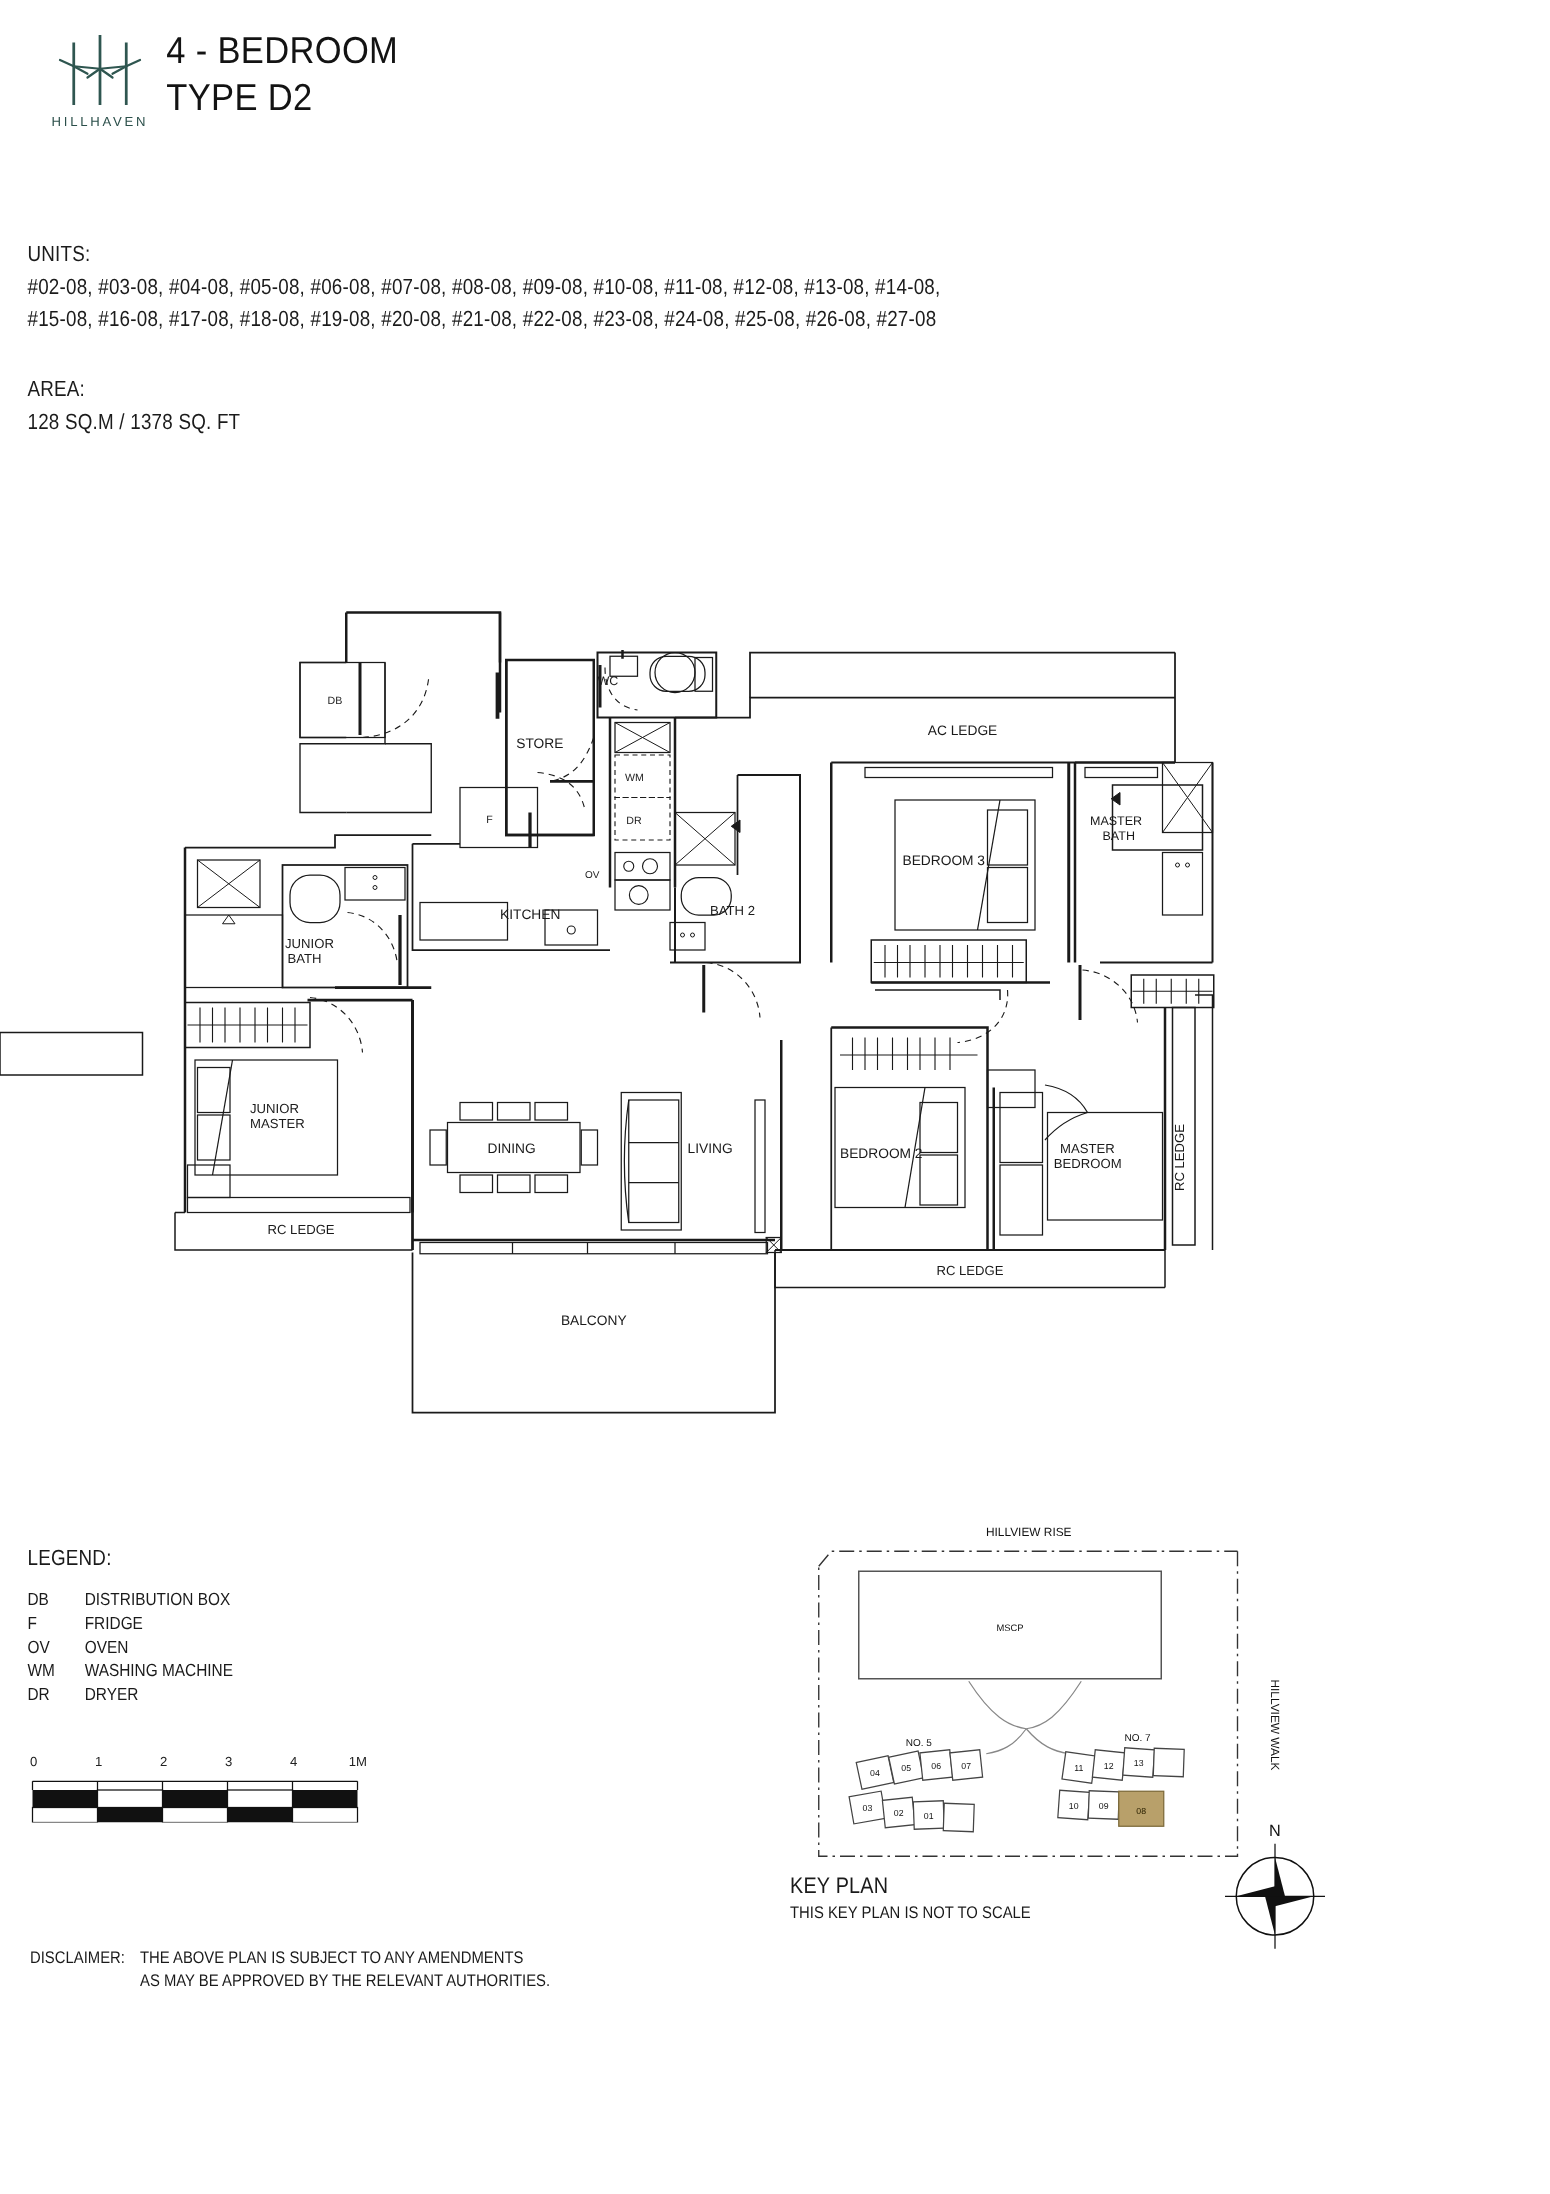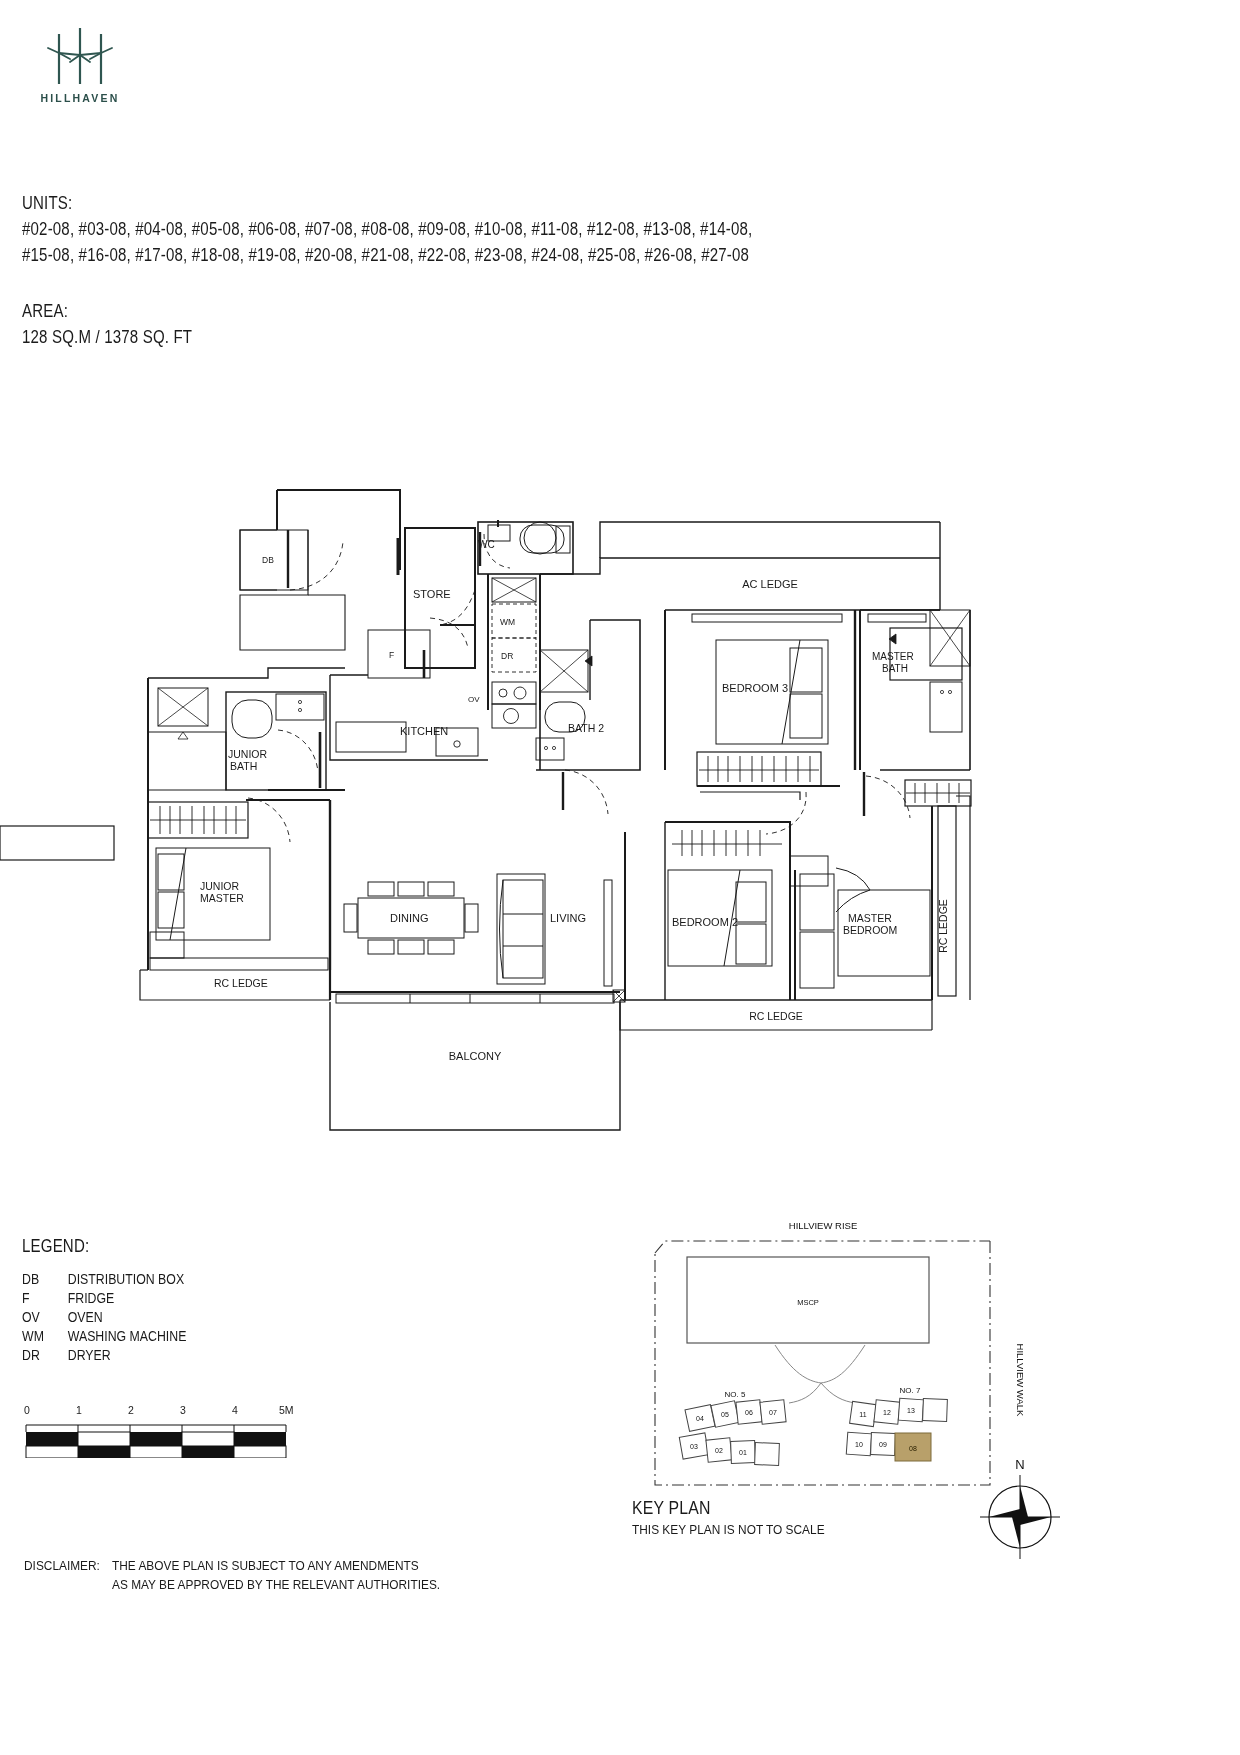--- a/index.html
+++ b/index.html
@@ -10,21 +10,20 @@
   }
   .abs{position:absolute;}
 
   
   #header{left:0;top:0;width:1240px;height:140px;}
   #logo-box{left:26px;top:22px;width:108px;height:92px;}
   #logo-word{
     position:absolute;left:0;top:70px;width:108px;text-align:center;
     font-size:10.5px;letter-spacing:2.2px;color:#2b4f4a;
     font-family:"Liberation Sans",sans-serif;
-    font-weight:bold;
   }
   #title-block{left:133px;top:22px;}
   .title-line{
     font-family:"Liberation Sans",sans-serif;
     font-size:30px;line-height:38px;letter-spacing:0.3px;
     color:#131313;font-weight:400;
     transform:scaleX(0.92);transform-origin:left center;
   }
 
   
@@ -99,20 +98,24 @@
         <line x1="54" y1="33" x2="64" y2="40"></line>
         <line x1="75" y1="31" x2="86" y2="26"></line>
         <line x1="75" y1="31" x2="64" y2="37"></line>
         <line x1="33" y1="31" x2="54" y2="33"></line>
         <line x1="54" y1="33" x2="75" y2="31"></line>
       </g>
     </svg>
     <div id="logo-word">HILLHAVEN</div>
   </div>
 
+  <div class="abs" id="title-block">
+    <div class="title-line">4 - BEDROOM</div>
+    <div class="title-line">TYPE D2</div>
+  </div>
 </div>
 
 <div class="abs meta" id="units-label">UNITS:</div>
 <div class="abs meta" id="units-l1">#02-08, #03-08, #04-08, #05-08, #06-08, #07-08, #08-08, #09-08, #10-08, #11-08, #12-08, #13-08, #14-08,</div>
 <div class="abs meta" id="units-l2">#15-08, #16-08, #17-08, #18-08, #19-08, #20-08, #21-08, #22-08, #23-08, #24-08, #25-08, #26-08, #27-08</div>
 <div class="abs meta" id="area-label">AREA:</div>
 <div class="abs meta" id="area-value">128 SQ.M / 1378 SQ. FT</div>
 
 <div class="abs" id="plan">
 <svg width="1240" height="680" viewBox="0 0 1240 680">
@@ -389,21 +392,21 @@
     <span class="legend-desc">DRYER</span>
   </div>
 </div>
 
 <div class="abs" id="scalebar">
   <span class="tick-label" style="left:0px">0</span>
   <span class="tick-label" style="left:52px">1</span>
   <span class="tick-label" style="left:104px">2</span>
   <span class="tick-label" style="left:156px">3</span>
   <span class="tick-label" style="left:208px">4</span>
-  <span class="tick-label" style="left:255px">5M</span>
+  <span class="tick-label" style="left:255px">1M</span>
   <svg width="290" height="36" viewBox="0 0 290 36" style="position:absolute;top:18px;left:0">
     <g stroke="#111" stroke-width="1" fill="none">
       <line x1="2" y1="3" x2="262" y2="3"></line>
       <line x1="2" y1="3" x2="2" y2="10"></line>
       <line x1="54" y1="3" x2="54" y2="10"></line>
       <line x1="106" y1="3" x2="106" y2="10"></line>
       <line x1="158" y1="3" x2="158" y2="10"></line>
       <line x1="210" y1="3" x2="210" y2="10"></line>
       <line x1="262" y1="3" x2="262" y2="10"></line>
     </g>

